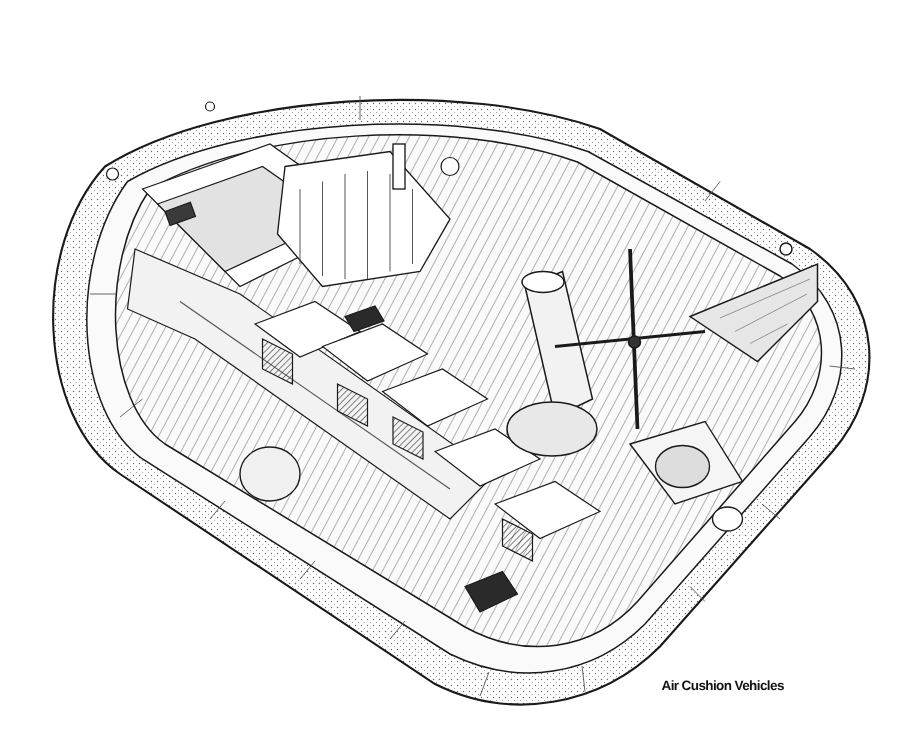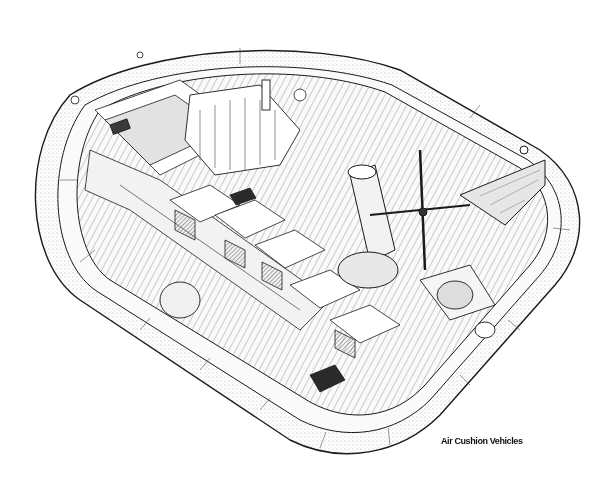--- a/index.html
+++ b/index.html
@@ -1,17 +1,17 @@
 <!DOCTYPE html>
 <html><head>
 <meta charset="utf-8">
 <style>
   html,body{margin:0;padding:0;background:#ffffff;}
   body{width:600px;height:496px;overflow:hidden;position:relative;font-family:"Liberation Sans",sans-serif;}
-  #stage{position:absolute;left:0;top:0;width:600px;height:471px;}
+  #stage{position:absolute;left:0;top:16px;width:600px;height:471px;}
   .caption{position:absolute;left:441px;top:436px;font-family:"Liberation Sans",sans-serif;font-weight:bold;font-size:9px;letter-spacing:-0.4px;color:#111;}
 </style>
 </head>
 <body>
 
 <div id="stage">
 <svg width="600" height="496" viewBox="0 0 600 496" xmlns="http://www.w3.org/2000/svg">
   <defs>
     <pattern id="deckLines" width="6" height="6" patternUnits="userSpaceOnUse" patternTransform="rotate(28)">
       <line x1="0" y1="0" x2="0" y2="6" stroke="#555" stroke-width="0.6"></line>

